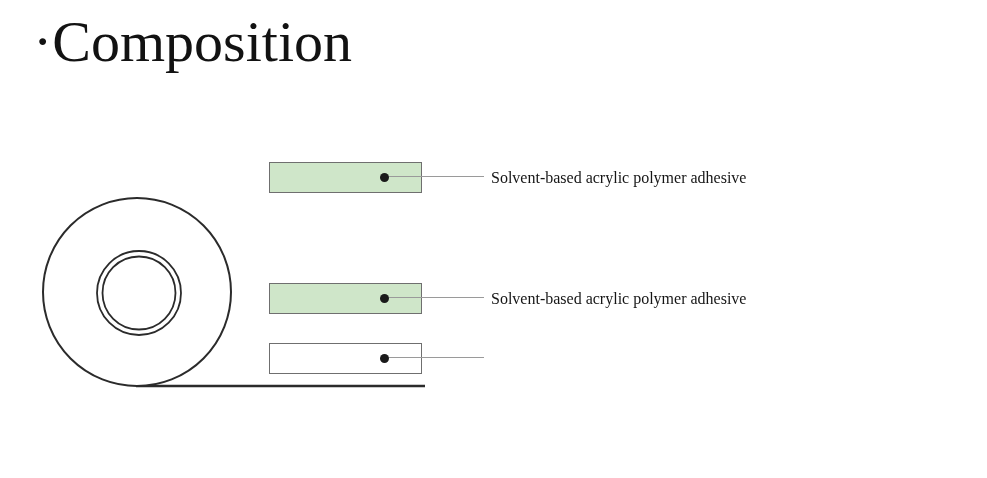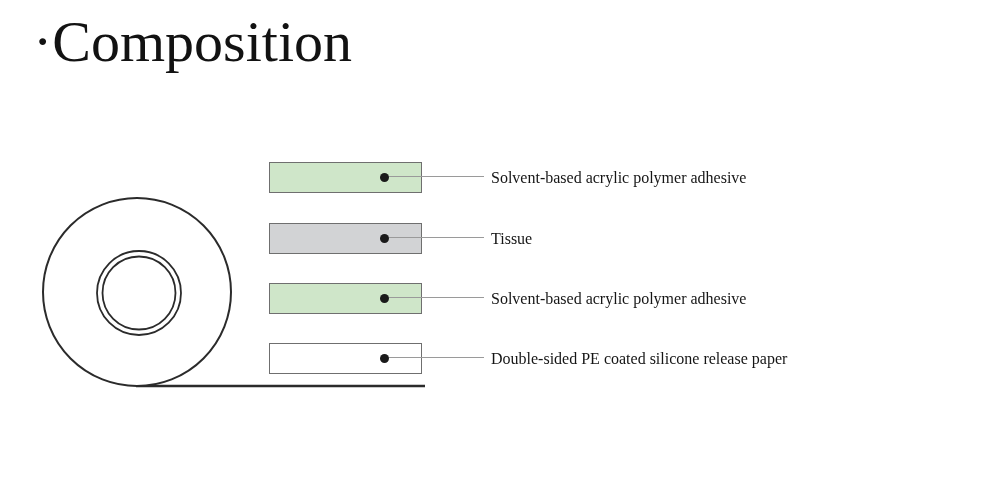--- a/index.html
+++ b/index.html
@@ -91,34 +91,27 @@
     <circle cx="139" cy="293" r="36.5" fill="none" stroke="#2b2b2b" stroke-width="1.8"></circle>
   </svg>
 
   <div class="layer-row r0">
     <div class="layer-bar" style="background-color: rgb(207, 230, 201);"></div>
     <div class="leader-line"></div>
     <div class="callout-dot"></div>
     <div class="layer-label">Solvent-based acrylic polymer adhesive</div>
   </div>
 
-  <div class="layer-row r1">
-    <div class="layer-bar" style="background-color: rgb(210, 211, 213);"></div>
-    <div class="leader-line"></div>
-    <div class="callout-dot"></div>
-    <div class="layer-label">Tissue</div>
-  </div>
 
   <div class="layer-row r2">
     <div class="layer-bar" style="background-color: rgb(207, 230, 201);"></div>
     <div class="leader-line"></div>
     <div class="callout-dot"></div>
     <div class="layer-label">Solvent-based acrylic polymer adhesive</div>
   </div>
 
   <div class="layer-row r3">
     <div class="layer-bar" style="background-color: rgb(255, 255, 255);"></div>
     <div class="leader-line"></div>
     <div class="callout-dot"></div>
-    <div class="layer-label">Double-sided PE coated silicone release paper</div>
   </div>
 
 </div>
 
 </body></html>

